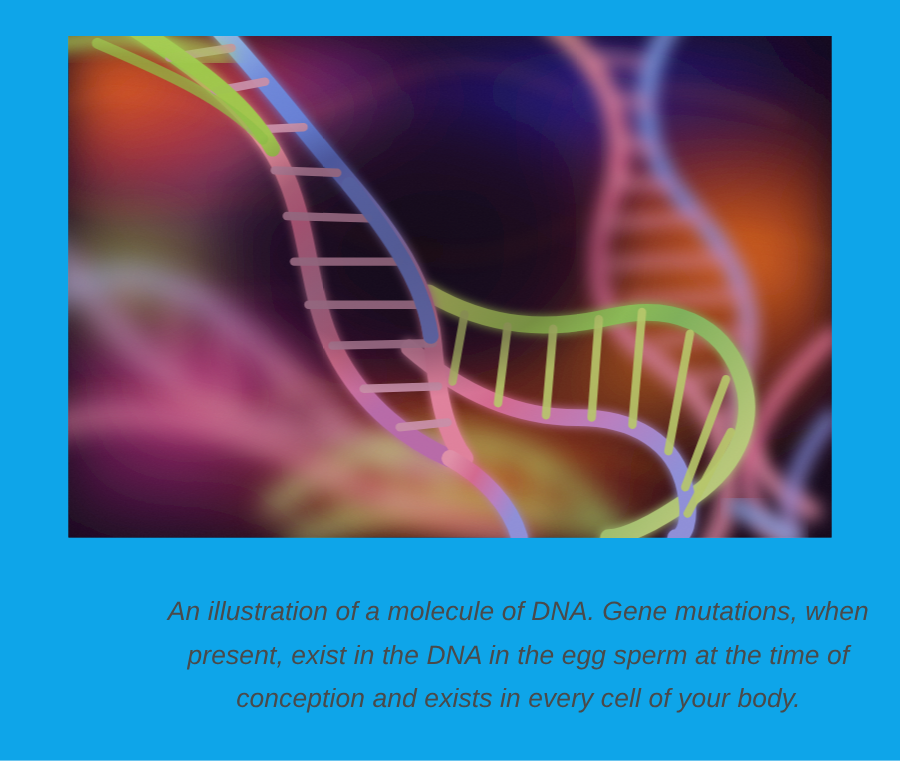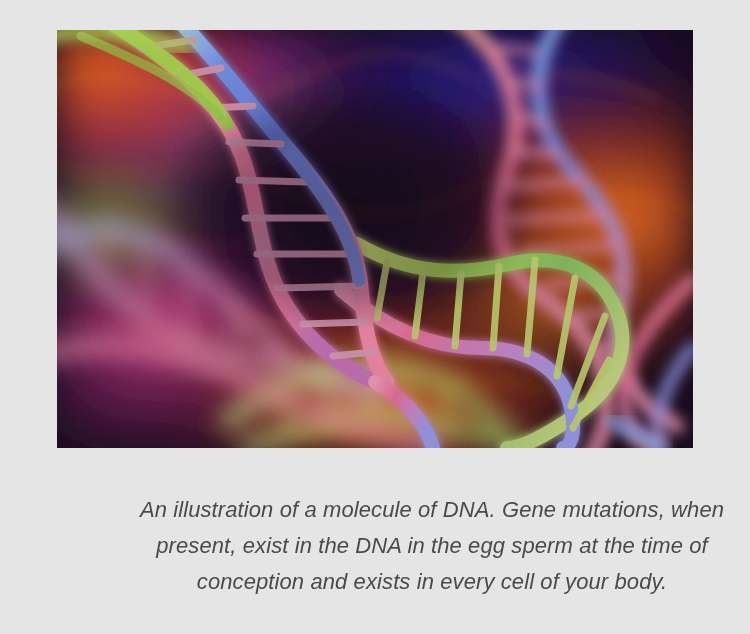--- a/index.html
+++ b/index.html
@@ -10,21 +10,21 @@
   body {
     width: 750px;
     height: 634px;
     overflow: hidden;
     font-family: "Liberation Sans", sans-serif;
   }
   .page {
     position: relative;
     width: 750px;
     height: 634px;
-    background: #e5e5e5;
+    background: #0ea5e9;
   }
   .figure {
     position: absolute;
     left: 57px;
     top: 30px;
     width: 636px;
     height: 418px;
     margin: 0;
   }
   .figure-image {

